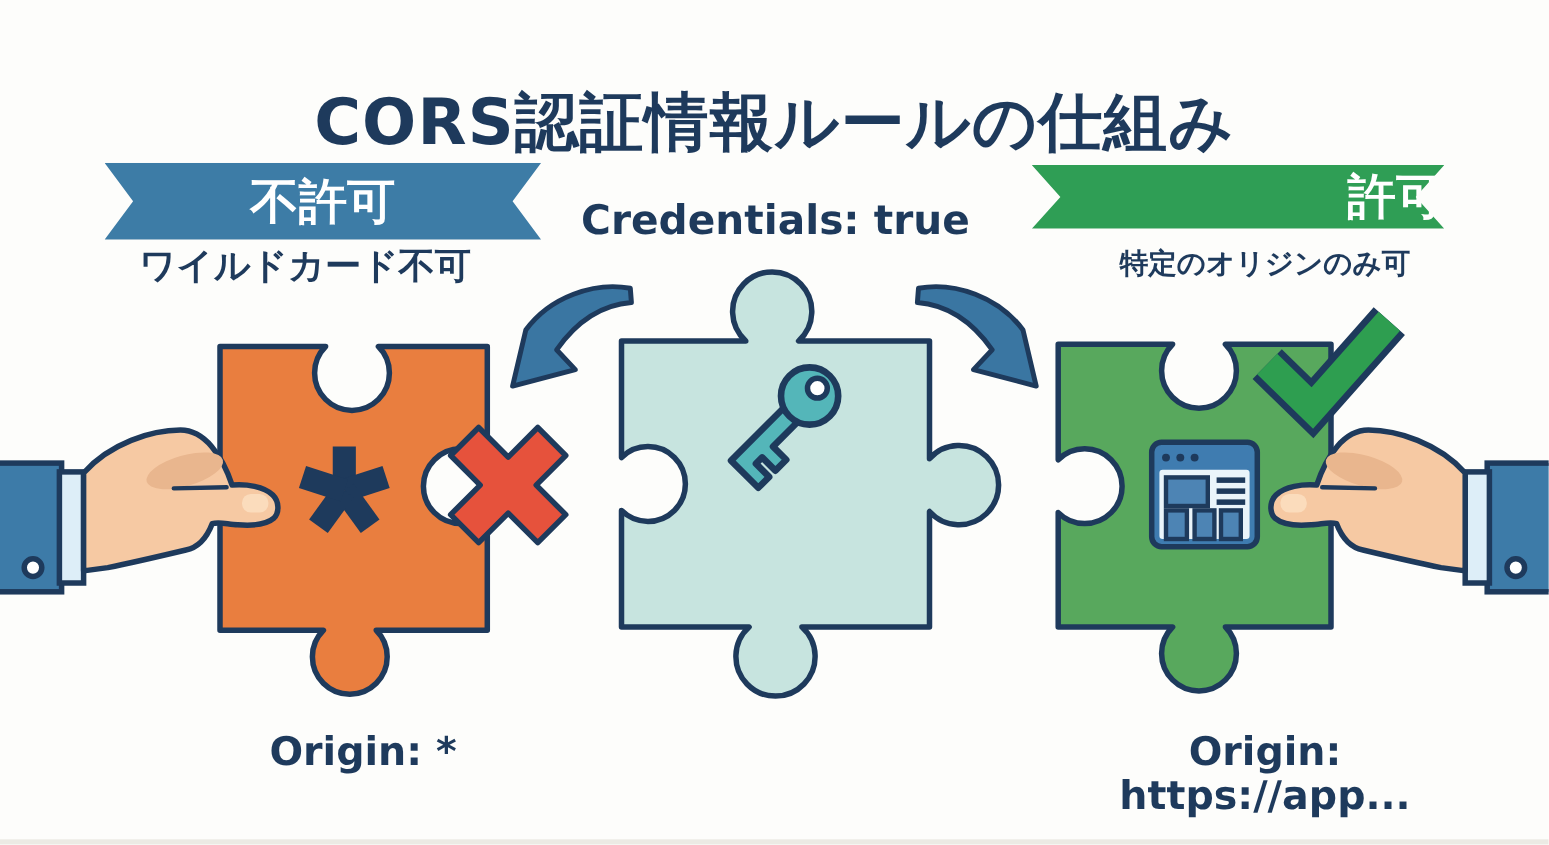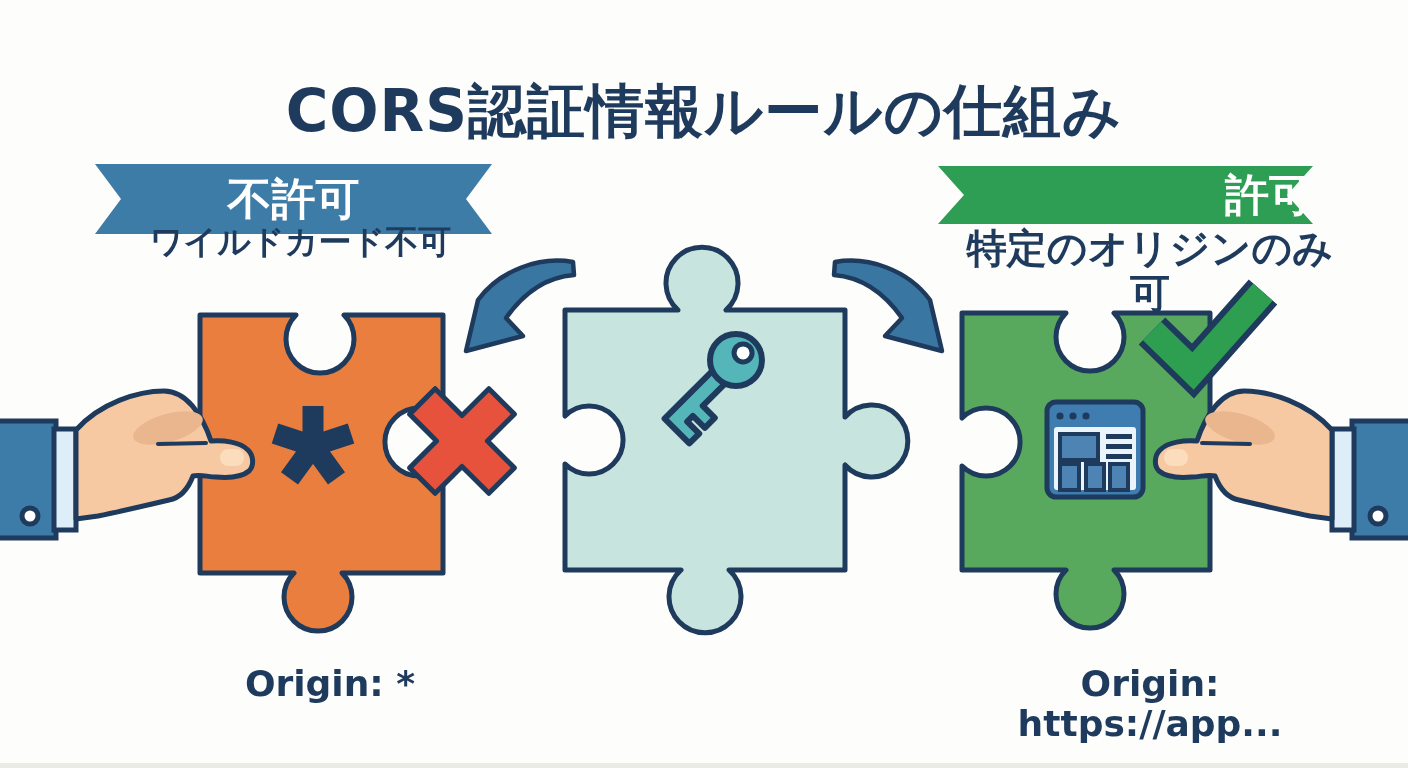--- a/index.html
+++ b/index.html
@@ -4,31 +4,31 @@
 <style>
   html,body{margin:0;padding:0;}
   body{font-family:"DejaVu Sans","Liberation Sans",sans-serif;}
   .stage{position:relative;width:1408px;height:768px;background:var(--bg);overflow:hidden;}
   .scene{position:absolute;left:0;top:0;width:1408px;height:768px;}
 
   
   .txt{position:absolute;color:var(--navy);font-weight:bold;text-align:center;line-height:1.12;}
   .title{left:0;width:1408px;top:40px;font-size:58px;letter-spacing:1px;}
   .center-label{left:490px;width:430px;top:180px;font-size:37px;}
-  .subtitle-left{left:102px;width:397px;top:224px;font-size:33px;}
-  .subtitle-right{left:950px;width:400px;top:226px;font-size:40px;}
+  .subtitle-left{left:79px;width:397px;top:224px;font-size:33px;}
+  .subtitle-right{left:950px;width:400px;top:226px;font-size:26px;}
   .caption-left{left:130px;width:400px;top:664px;font-size:36px;}
   .caption-right{left:950px;width:400px;top:664px;font-size:36px;}
   .piece-text{left:585px;width:240px;top:466px;font-size:35px;}
 
   
   .ribbon{position:absolute;display:flex;align-items:center;justify-content:center;
     color:#fff;font-weight:bold;font-size:44px;
     clip-path:polygon(0% 0%,100% 0%,calc(100% - 26px) 50%,100% 100%,0% 100%,26px 50%);
-    filter:drop-shadow(0 3px 2px rgba(0,0,0,0.18));margin-top:16px;}
+    filter:drop-shadow(0 3px 2px rgba(0,0,0,0.18));}
   .ribbon-left{left:95px;top:148px;width:397px;height:70px;background:var(--ribbon_blue);}
   .ribbon-right{left:938px;top:150px;width:375px;height:58px;background:var(--ribbon_green);justify-content:flex-end;}
 
   
   .piece{stroke:var(--navy);stroke-width:5;stroke-linejoin:round;}
   .orange{fill:var(--orange);} .teal{fill:var(--teal_light);} .greenp{fill:var(--green);}
   .arrow{fill:var(--arrow_blue);stroke:var(--navy);stroke-width:4.5;stroke-linejoin:round;}
   .xmark{fill:var(--red);stroke:var(--navy);stroke-width:5;stroke-linejoin:round;}
   .ast{stroke:var(--navy);stroke-width:21;stroke-linecap:butt;}
   .key{fill:var(--teal_key);stroke:var(--navy);stroke-width:6;stroke-linejoin:round;}
@@ -123,20 +123,21 @@
     </g>
   </svg>
 
   <h1 class="txt title">CORS認証情報ルールの仕組み</h1>
 
   <div class="ribbon ribbon-left">
     <span>不許可</span>
   </div>
   <div class="txt subtitle-left">ワイルドカード不可</div>
 
+  <div class="txt center-label">Credentials: true</div>
 
   <div class="ribbon ribbon-right">
     <span>許可</span>
   </div>
   <div class="txt subtitle-right">特定のオリジンのみ可</div>
 
 
   <div class="txt caption-right">Origin: https://app...</div>
   <div class="txt caption-left">Origin: *</div>
 

